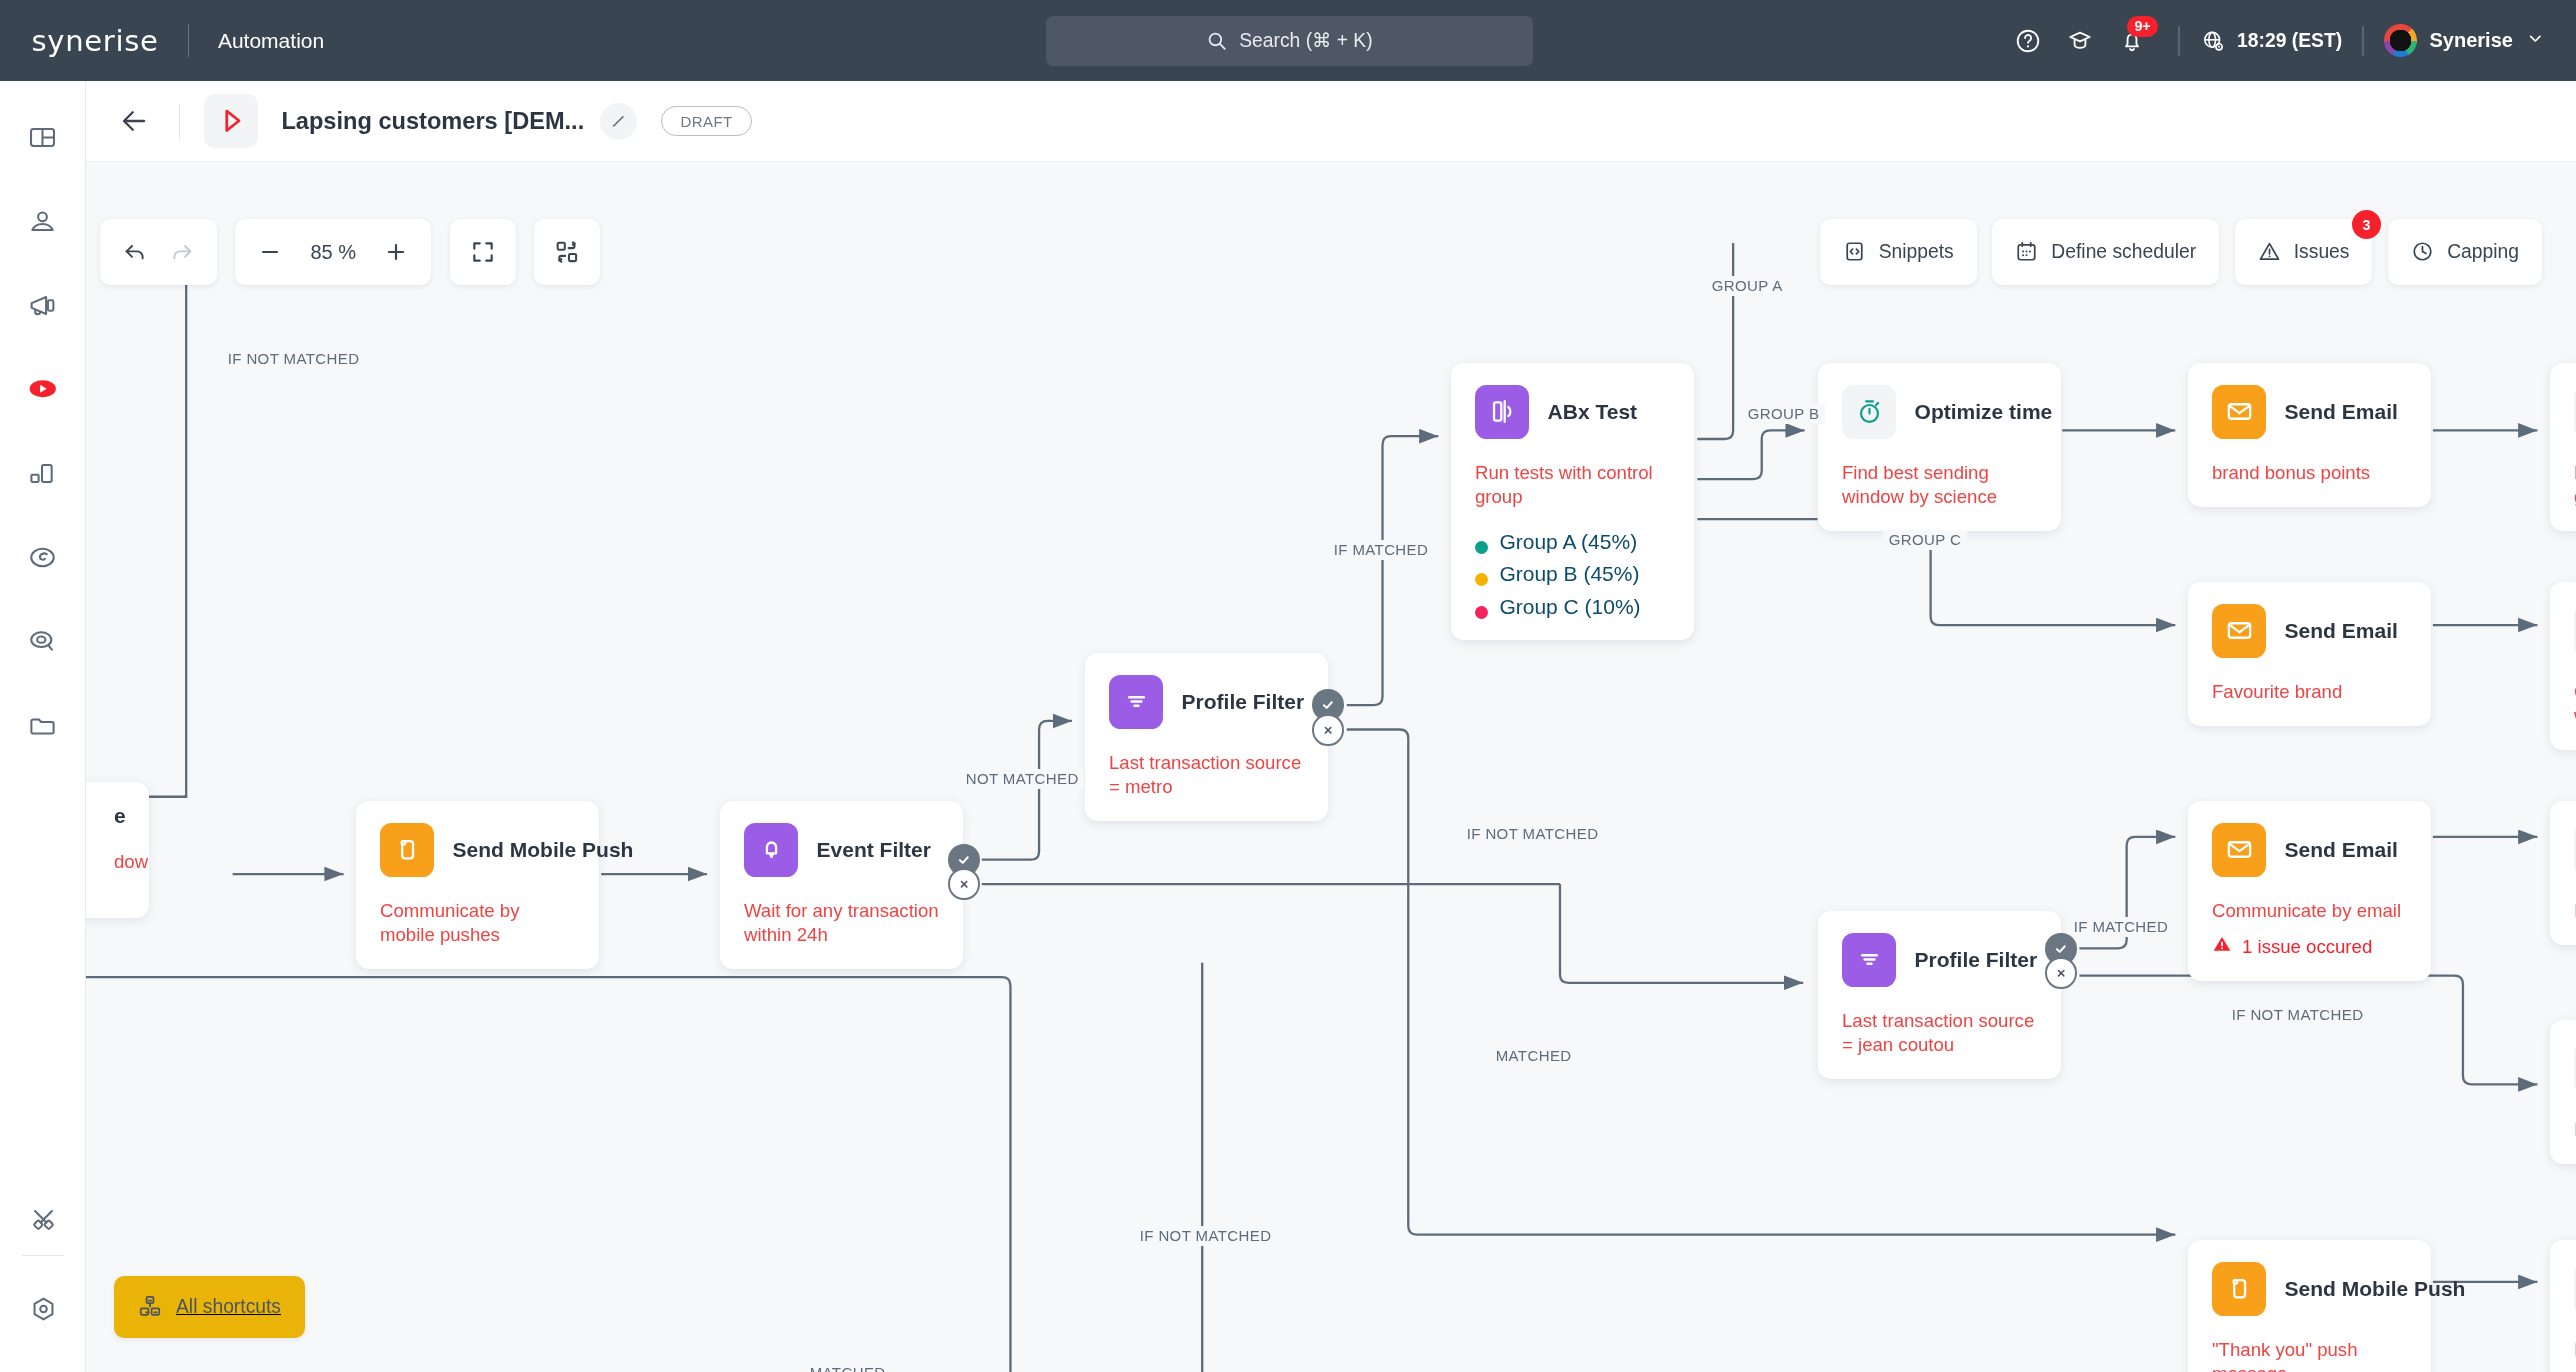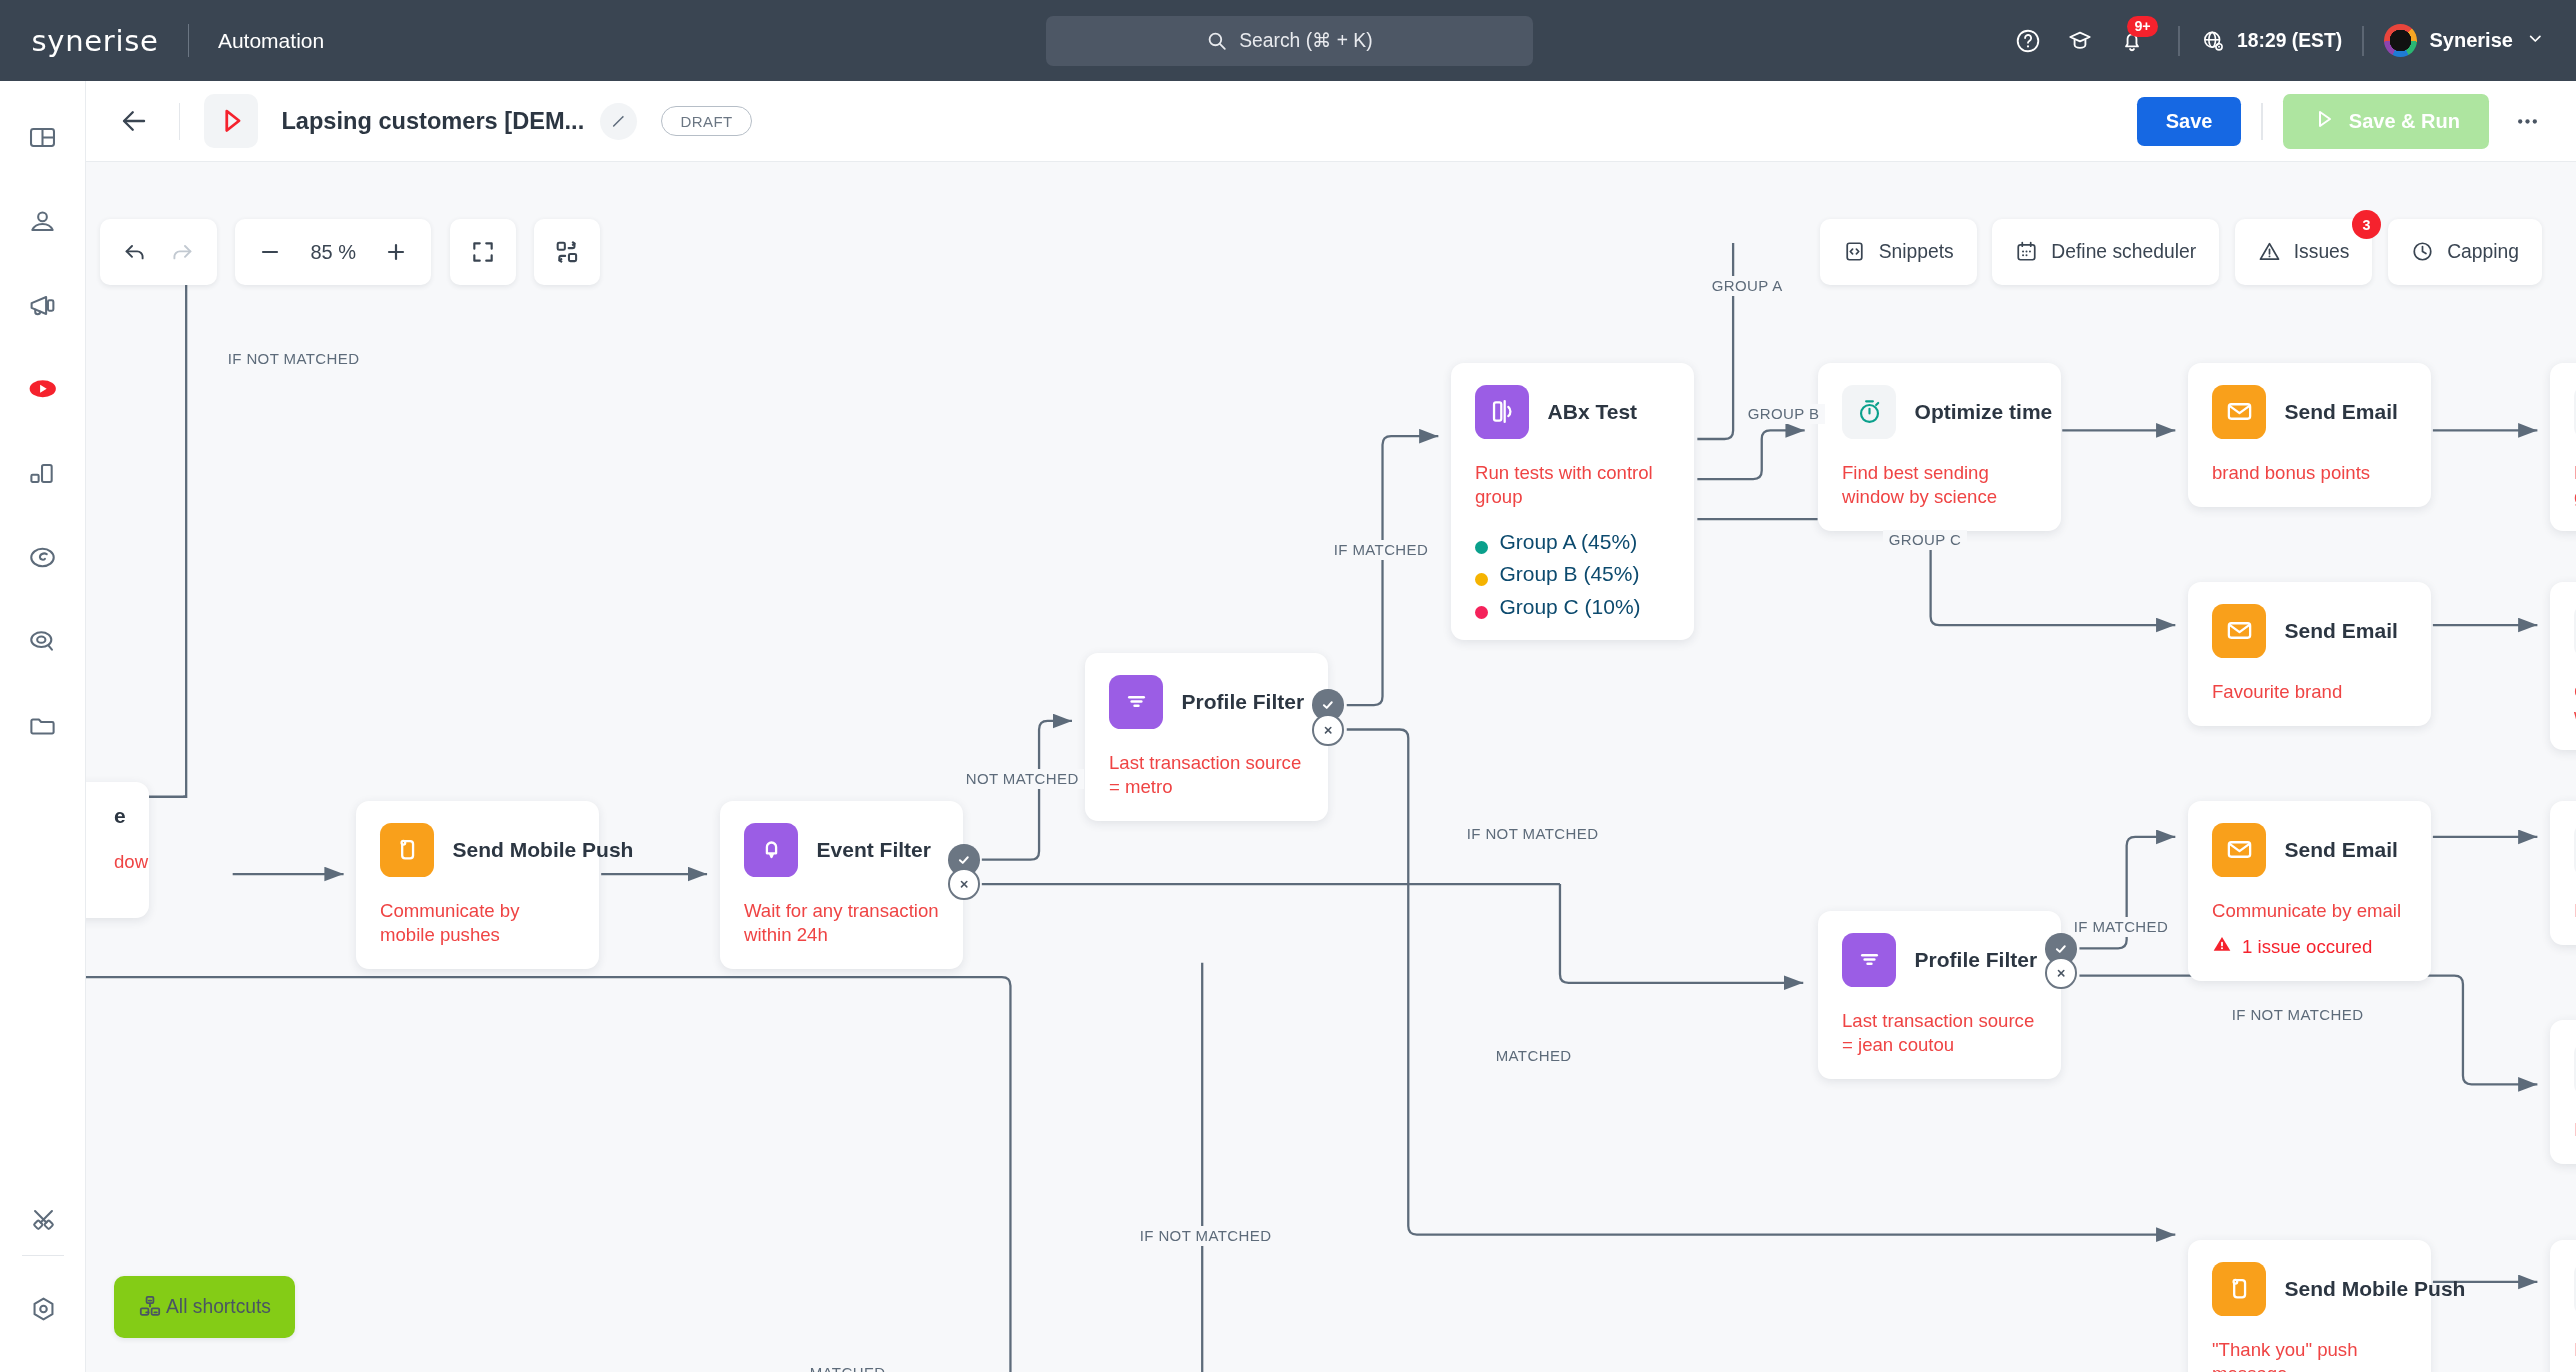--- a/index.html
+++ b/index.html
@@ -172,23 +172,23 @@
   .rt-label { font-size: 19.3px; color: #3a4552; }
   .rt-badge {
     position: absolute; top: -8.6px; right: -8.6px;
     background: #f5222d; color: #fff; border-radius: 715px;
     font-size: 14.3px; font-weight: 700; width: 29px; height: 29px;
     display: flex; align-items: center; justify-content: center;
   }
 
   #shortcuts-btn {
     position: absolute; left: 114px; bottom: 34px; z-index: 30;
-    background: #84cc16; border-radius: 10px; box-shadow: 0 1.4px 5.7px rgba(40,50,65,.09);
-    height: 62px; display: flex; align-items: center; gap: 4px;
-    padding: 0 24px; cursor: pointer;
+    background: #eab308; border-radius: 10px; box-shadow: 0 1.4px 5.7px rgba(40,50,65,.09);
+    height: 62px; display: flex; align-items: center; gap: 14px;
+    padding: 0 24px; cursor: pointer; text-decoration: underline;
   }
   #shortcuts-label { font-size: 19.3px; color: #4a5563; }
 
   
   .node {
     position: absolute; background: #ffffff; border-radius: 13px;
     box-shadow: 0 2.1px 10px rgba(40,50,65,.10);
     padding: 21.5px 24px; z-index: 20;
   }
   .node-head { display: flex; align-items: center; gap: 18.6px; }
@@ -693,39 +693,20 @@
     </svg>
   </div>
   <div id="wf-name">Lapsing customers [DEM...</div>
   <div id="wf-edit">
     <svg viewBox="0 0 24 24" width="18.6" height="18.6" fill="none" stroke="#5d6b7a" stroke-width="1.9" stroke-linecap="round">
       <line x1="6" y1="18" x2="18" y2="6"></line>
     </svg>
   </div>
   <div id="wf-status">DRAFT</div>
 
-  <div id="wf-actions">
-    <button id="save-btn">Save</button>
-    <div id="act-sep"></div>
-    <button id="run-btn">
-      <span>
-        <svg viewBox="0 0 24 24" width="24" height="24" fill="none" stroke="#fff" stroke-width="2" stroke-linejoin="round">
-          <path d="M8 5l10 7-10 7z"></path>
-        </svg>
-      </span>
-      <span>Save &amp; Run</span>
-    </button>
-    <div id="more-btn">
-      <svg viewBox="0 0 24 24" width="27" height="27" fill="#4a5563">
-        <circle cx="5.5" cy="12" r="1.9"></circle>
-          <circle cx="12" cy="12" r="1.9"></circle>
-          <circle cx="18.5" cy="12" r="1.9"></circle>
-      </svg>
-    </div>
-  </div>
 </div>
 
 <div id="zoom-toolbar">
   <div class="tool-card tool-pad">
     <div class="tool-btn">
       <svg viewBox="0 0 24 24" width="24" height="24" fill="none" stroke="currentColor" stroke-width="1.9" stroke-linecap="round" stroke-linejoin="round">
         <polyline points="9,6 3.6,11.4 9,16.8"></polyline>
           <path d="M3.6 11.4h10.6a5.4 5.4 0 015.4 5.4v1.6"></path>
       </svg>
     </div>

